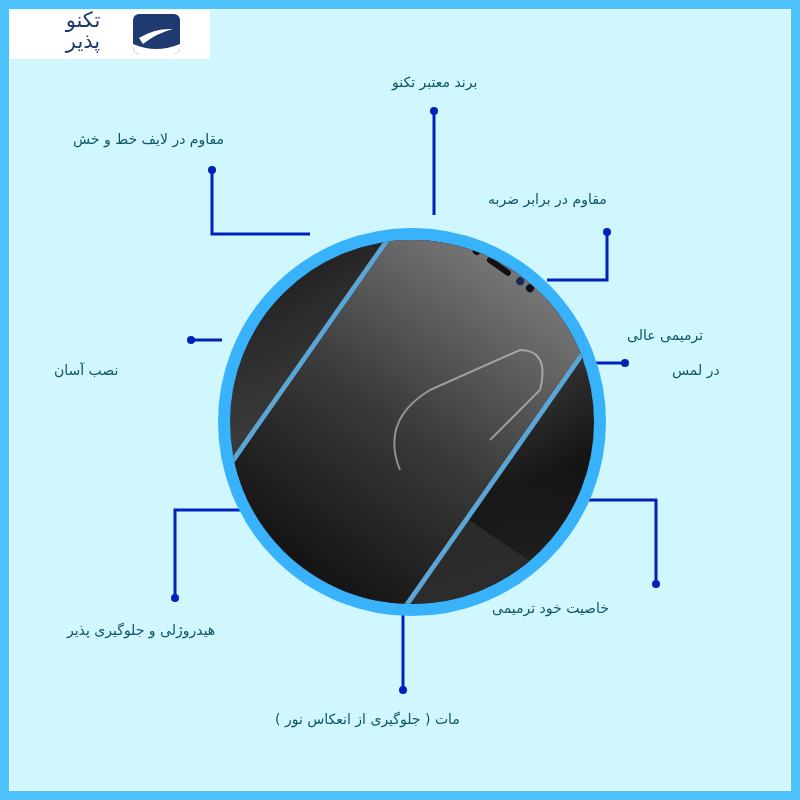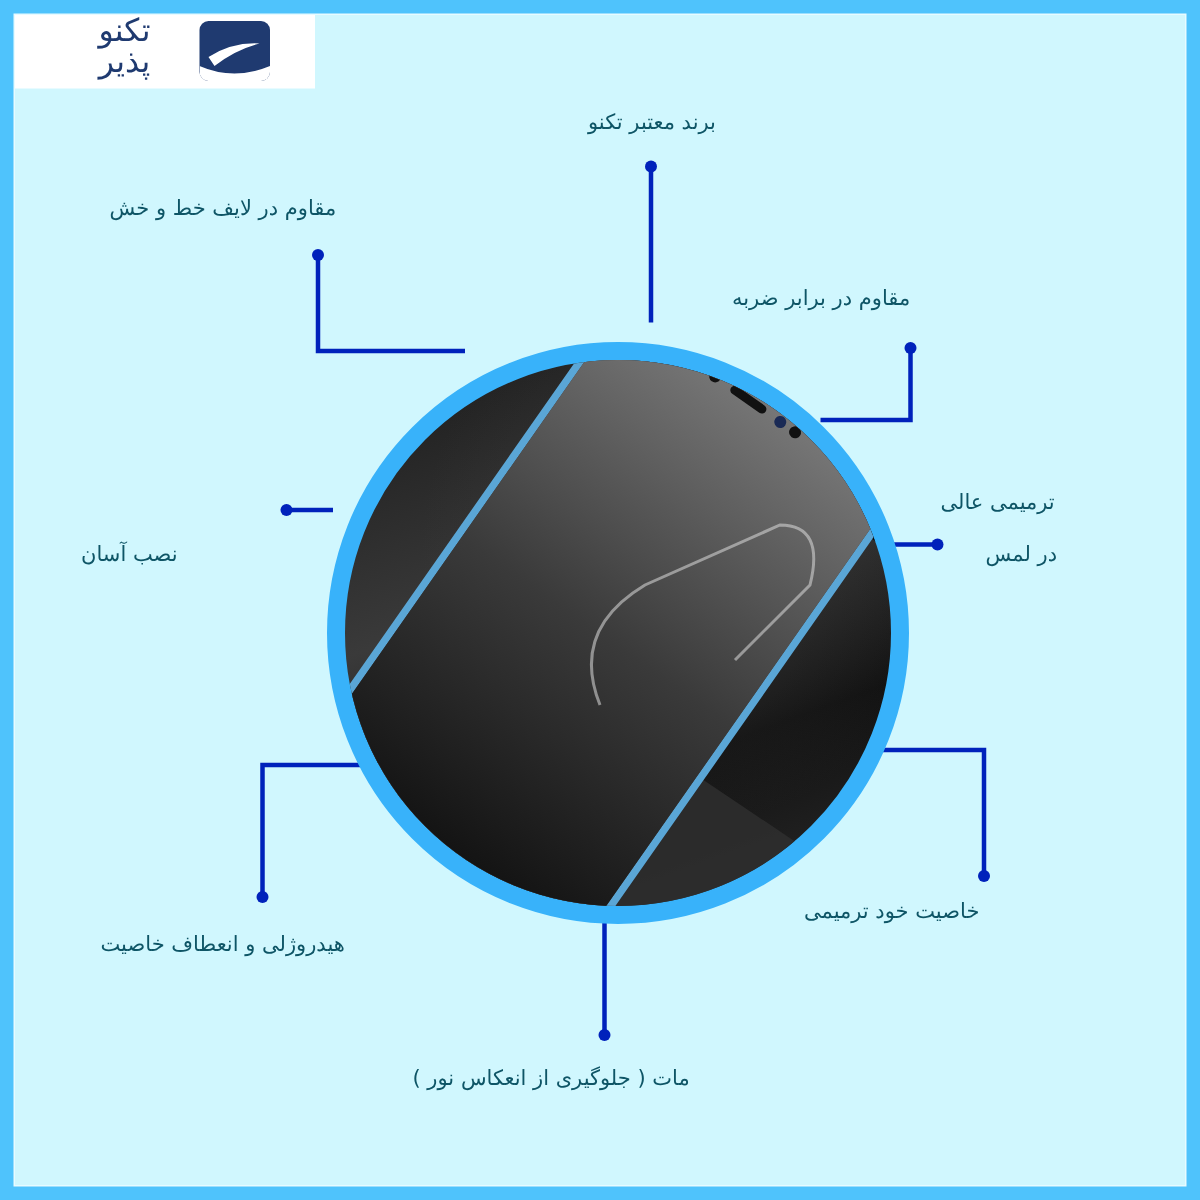--- a/index.html
+++ b/index.html
@@ -87,16 +87,16 @@
       </linearGradient>
     </defs>
   </svg>
 </div>
 
 <div class="label" style="left:392px;top:69px;">برند معتبر تکنو</div>
 <div class="label" style="left:73px;top:126px;">مقاوم در لایف خط و خش</div>
 <div class="label" style="left:488px;top:186px;">مقاوم در برابر ضربه</div>
 <div class="label" style="left:54px;top:325px;margin-top:32px;">نصب آسان</div>
 <div class="label" style="left:627px;top:322px;">ترمیمی عالی</div>
-<div class="label" style="left:657px;top:357px;">در لمس</div>
-<div class="label" style="left:67px;top:617px;">هیدروژلی و انعطاف خاصیت</div>
-<div class="label" style="left:492px;top:595px;margin-left:44px;">خاصیت خود ترمیمی</div>
+<div class="label" style="left:672px;top:357px;">در لمس</div>
+<div class="label" style="left:67px;top:617px;">هیدروژلی و جلوگیری پذیر</div>
+<div class="label" style="left:492px;top:595px;">خاصیت خود ترمیمی</div>
 <div class="label" style="left:227px;top:706px;margin-left:48px;">مات ( جلوگیری از انعکاس نور )</div>
 
 </body></html>

